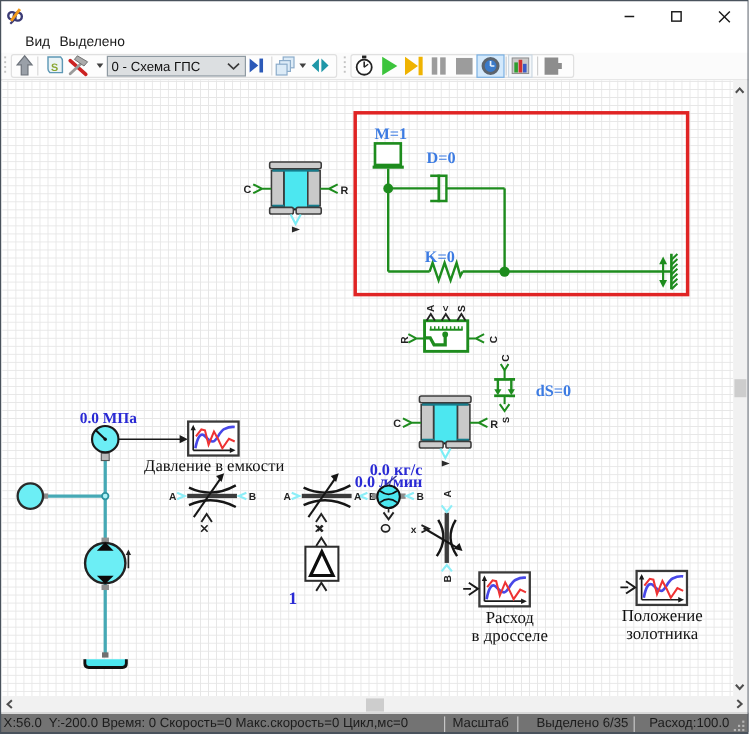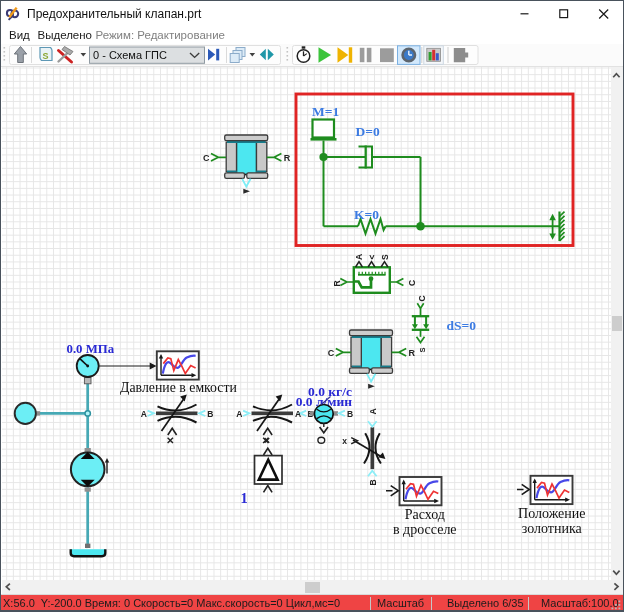--- a/index.html
+++ b/index.html
@@ -1,58 +1,56 @@
 <!DOCTYPE html>
 <html><head><meta charset="utf-8"><style>
 html,body{margin:0;padding:0;background:#fff}
 #win{position:relative;width:624px;height:612px;background:#fff;font-family:"Liberation Sans",sans-serif;overflow:hidden;box-sizing:border-box}
 .abs{position:absolute}
 #brd{left:0;top:0;width:624px;height:612px;border:1.5px solid #49525c;border-bottom-width:2.5px;box-sizing:border-box;z-index:50;pointer-events:none}
 #title{left:0;top:0;width:624px;height:28px;background:#fff}
 #ttxt{left:27px;top:7px;font-size:12px;color:#101010;letter-spacing:0px}
-#menu{left:3px;top:28px;width:572px;height:16px;background:#fff;font-size:11.5px;color:#1a1a1a}
+#menu{left:15px;top:28px;width:572px;height:16px;background:#fff;font-size:11.5px;color:#1a1a1a}
 #menu span{position:absolute;top:1px}
 #tools{left:0;top:44px;width:624px;height:23px;background:#fbfbfb;border-bottom:1px solid #e2e2e2;box-sizing:border-box}
 #canvas{left:1.5px;top:66.5px;width:609.5px;height:513.5px;background-color:#fff;
  background-image:linear-gradient(to right,#e6e6e6 1px,transparent 1px),linear-gradient(to bottom,#e6e6e6 1px,transparent 1px);
  background-size:6.69px 6.69px;background-position:4.2px 0.5px}
 #vs{left:611px;top:66.5px;width:11.5px;height:513.5px;background:#f1f1f1}
 #hs{left:1.5px;top:580px;width:621px;height:14px;background:#f1f1f1}
 #vthumb{left:0.5px;top:249.5px;width:10.5px;height:14.5px;background:#cdcdcd}
 #hthumb{left:303px;top:1.5px;width:15px;height:11px;background:#cdcdcd}
-#status{left:0;top:594px;width:624px;height:16px;background:#ef4444;border-top:1px solid #d9d9d9;font-size:11px;color:#1c1c1c;box-sizing:border-box}
+#status{left:0;top:594px;width:624px;height:16px;background:#737373;border-top:1px solid #d9d9d9;font-size:11px;color:#1c1c1c;box-sizing:border-box}
 #status div{position:absolute;top:2px;white-space:pre}
 .ssep{position:absolute;top:1px;width:1px;height:13px;background:#c6c6c6}
 #draw{left:0;top:0;width:624px;height:612px;z-index:10;pointer-events:none}
 #tsvg{left:0;top:0;width:624px;height:68px;z-index:11}
 </style></head><body>
 <div id="win">
  <div class="abs" id="title"></div>
- <div class="abs" id="ttxt">Предохранительный клапан.prt</div>
  <div class="abs" id="menu">
    <span style="left:6px">Вид</span>
    <span style="left:34.5px">Выделено</span>
-   <span style="left:92.5px;color:#818181">Режим: Редактирование</span>
  </div>
  <div class="abs" id="tools"></div>
  <div class="abs" id="canvas"></div>
  <div class="abs" id="vs">
       <div class="abs" id="vthumb"></div>
     </div>
  <div class="abs" id="hs">
       <div class="abs" id="hthumb"></div>
     </div>
  <div class="abs" id="status">
    <div style="left:3px">X:56.0  Y:-200.0 Время: 0 Скорость=0 Макс.скорость=0 Цикл,мс=0</div>
    <div class="ssep" style="left:370px"></div>
    <div style="left:377px">Масштаб</div>
    <div class="ssep" style="left:431px"></div>
    <div style="left:447px">Выделено 6/35</div>
    <div class="ssep" style="left:528px"></div>
-   <div style="left:541px">Масштаб:100.0</div>
+   <div style="left:541px">Расход:100.0</div>
  </div>
  <svg class="abs" id="tsvg" viewBox="0 0 624 68">
 
   <g fill="none" stroke="#3a3a74" stroke-width="2">
     <circle cx="10" cy="13.2" r="3.1"></circle>
     <circle cx="14.8" cy="13.8" r="3.4"></circle>
     <path d="M8.6,19.8 L13.5,15" stroke-width="1.8"></path>
   </g>
   <path d="M9.3,17.3 L16.6,7.6" stroke="#f29a1a" stroke-width="2.4" fill="none"></path>
 

